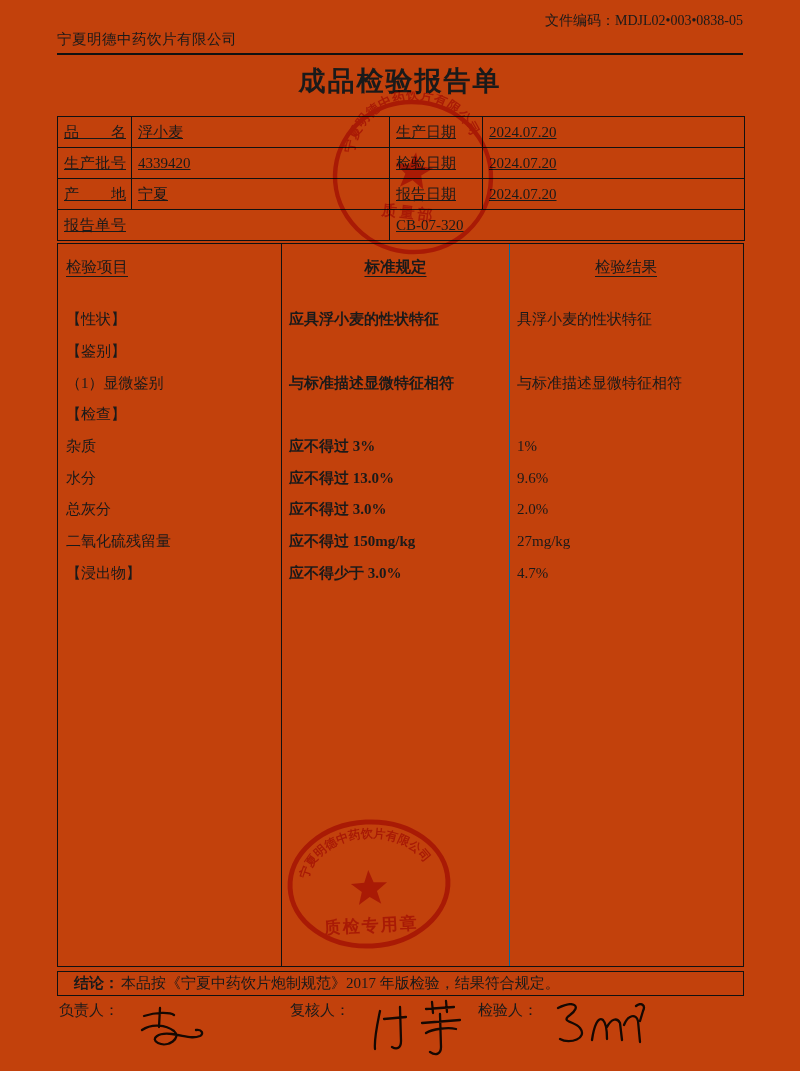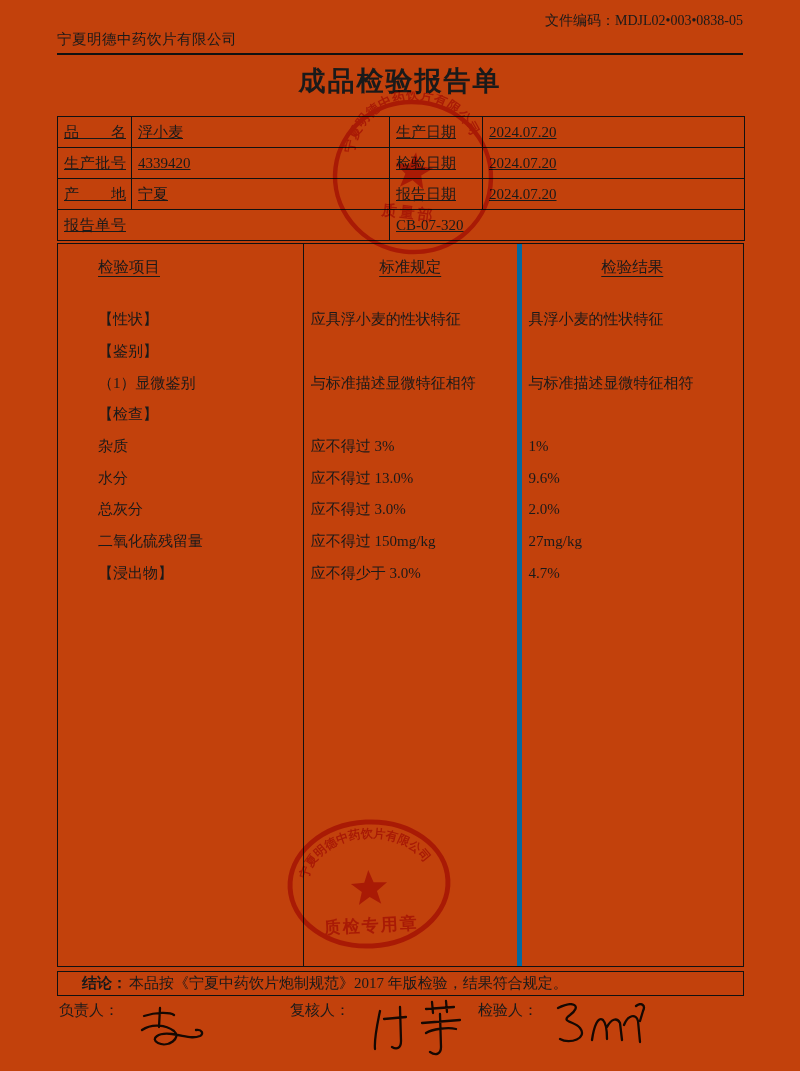--- a/index.html
+++ b/index.html
@@ -18,35 +18,35 @@
   .header-rule { left:57px; top:53px; width:686px; height:2px; background:#111; }
   .title { left:0; top:63px; width:800px; text-align:center; font-size:27px; font-weight:bold; letter-spacing:2px; }
 
   
   table.info { left:57px; top:116px; width:687px; border-collapse:collapse; table-layout:fixed; position:absolute;text-decoration:underline; }
   table.info td { border:1.2px solid #111; height:31px; font-size:15px; padding:0 6px; white-space:nowrap; overflow:hidden; }
   .jlabel { width:62px; text-align:justify; text-align-last:justify; }
   .c1 { width:74px; } .c2 { width:258px; } .c3 { width:93px; } .c4 { width:262px; }
 
   
-  .main-table { left:57px; top:243px; width:687px; height:724px; border:1.5px solid #111; display:flex;padding-left:32px; }
+  .main-table { left:57px; top:243px; width:687px; height:724px; border:1.5px solid #111; display:flex; }
   .mcol { height:100%; }
   .mcol-1 { width:224px; border-right:1px solid #111; }
-  .mcol-2 { width:228px; border-right:5px solid #0369a1; }
+  .mcol-2 { width:228px; border-right:1px solid #0369a1;font-weight:bold; }
   .mcol-3 { width:232px; }
   .col-header { height:60px; padding-top:13px; font-size:15.5px; }
   .col-header span { text-decoration:underline; text-underline-offset:4px; }
   .hd-left { padding-left:8px; }
   .hd-center { text-align:center; }
   .trow { height:31.7px; display:flex; align-items:center; font-size:15px; padding-left:8px; white-space:nowrap; }
   .mcol-2 .trow, .mcol-3 .trow { padding-left:7px; }
 
   
   .conclusion { left:57px; top:971px; width:687px; height:25px; border:1.5px solid #111;
-    display:flex; align-items:center; padding-left:24px; font-size:15px; white-space:nowrap; }
+    display:flex; align-items:center; padding-left:16px; font-size:15px; white-space:nowrap; }
   .conclusion b { font-weight:bold; margin-right:2px; }
 
   
   .sig-label { top:1001px; font-size:15px; }
   .sig-svg { mix-blend-mode:multiply; }
   .sig-svg path { fill:none; stroke:#1c1c1c; stroke-width:2.3; stroke-linecap:round; stroke-linejoin:round; }
 
   
   .stamp { mix-blend-mode:multiply; opacity:.82; }
   .stamp .ring { fill:none; stroke:#d8443a; }

